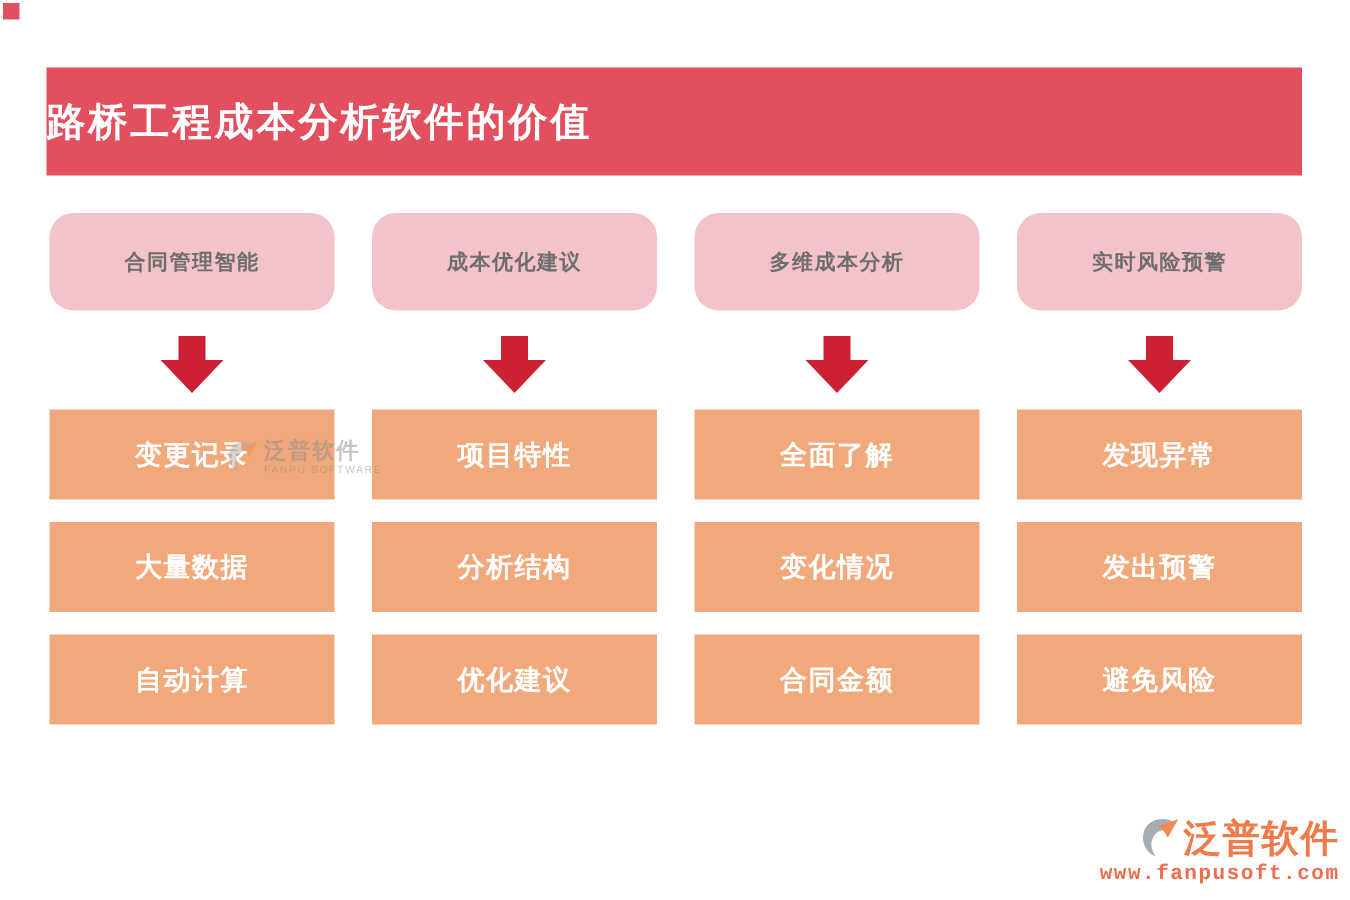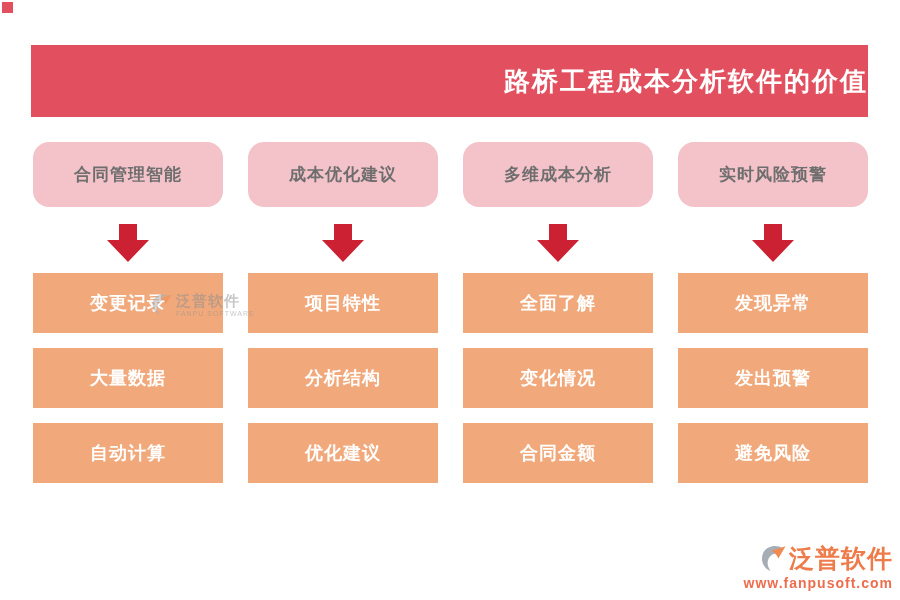--- a/index.html
+++ b/index.html
@@ -2,53 +2,53 @@
 <html style="--banner-bg: #e2505f; --banner-text: #ffffff; --header-bg: #f4c3ca; --header-text: #6e6e6e; --arrow: #cb2132; --item-bg: #f1a97b; --item-text: #ffffff; --watermark-text: #8f8f8f; --logo-text: #ee7c4a; --logo-url: #ed6e4e; --logo-icon-gray: #a7adb5; --logo-icon-orange: #f28a50;"><head>
 <meta charset="utf-8">
 <style>
   html,body{margin:0;padding:0;}
   body{width:900px;height:600px;background:#ffffff;font-family:"Liberation Sans","DejaVu Sans",sans-serif;}
   .page{position:relative;width:900px;height:600px;background:#ffffff;overflow:hidden;}
 
   .corner-mark{position:absolute;left:2px;top:2px;width:11px;height:11px;background:var(--banner-bg,#e2505f);}
 
   .banner{position:absolute;left:31px;top:45px;width:837px;height:72px;background:var(--banner-bg,#e2505f);
-          display:flex;align-items:center;justify-content:flex-end;}
+          display:flex;align-items:center;justify-content:flex-start;}
   .banner span{color:var(--banner-text,#ffffff);font-size:26px;font-weight:bold;letter-spacing:2px;}
 
   #columns{position:absolute;left:0;top:0;width:900px;height:600px;}
   .column{position:absolute;top:142px;width:190px;height:416px;}
   .column:nth-child(1){left:33px;}
   .column:nth-child(2){left:248px;}
   .column:nth-child(3){left:463px;}
   .column:nth-child(4){left:678px;}
 
   .col-header{position:absolute;top:0;left:0;width:190px;height:65px;background:var(--header-bg,#f4c3ca);
               border-radius:16px;display:flex;align-items:center;justify-content:center;
-              font-size:17px;font-weight:bold;color:var(--header-text,#6e6e6e);letter-spacing:1px;}
+              font-size:14px;font-weight:bold;color:var(--header-text,#6e6e6e);letter-spacing:1px;}
 
   .arrow{position:absolute;top:82px;left:50%;transform:translateX(-50%);width:44px;height:38px;
          fill:var(--arrow,#cb2132);}
 
   .items{position:absolute;top:131px;left:0;width:190px;}
   .item{height:60px;margin-bottom:15px;background:var(--item-bg,#f1a97b);
         display:flex;align-items:center;justify-content:center;
         font-size:18px;font-weight:bold;color:var(--item-text,#ffffff);letter-spacing:1px;}
 
   .watermark{position:absolute;left:151px;top:292px;display:flex;align-items:flex-start;gap:3px;opacity:0.5;}
   .watermark .wm-icon{width:22px;height:25px;}
   .wm-text{font-size:15px;font-weight:bold;color:var(--watermark-text,#8f8f8f);line-height:18px;letter-spacing:1px;}
   .wm-sub{font-size:7px;color:var(--watermark-text,#8f8f8f);letter-spacing:1px;}
 
   .logo{position:absolute;right:7px;bottom:9px;display:flex;flex-direction:column;align-items:flex-end;}
   .logo-row{display:flex;align-items:center;gap:2px;}
   .logo-row .logo-icon{width:27px;height:31px;}
   .logo-name{font-size:25px;font-weight:bold;color:var(--logo-text,#ee7c4a);letter-spacing:1px;}
   .logo-url{font-size:14px;font-weight:bold;color:var(--logo-url,#ed6e4e);
-            font-family:Liberation Sans, sans-serif;letter-spacing:1px;margin-top:0px;}
+            font-family:Liberation Mono, monospace;letter-spacing:1px;margin-top:0px;}
 
   .svg-defs{position:absolute;width:0;height:0;overflow:hidden;}
 </style>
 </head>
 <body>
 
 <svg class="svg-defs" xmlns="http://www.w3.org/2000/svg">
   <symbol id="fanpu-mark" viewBox="0 0 36 40">
     <path d="M30,6 C22,1 9,3 4.5,12 C0,21 4,33 14,36.5 C9.5,30 9,24 12,19 C15.2,13.8 21,12 26,14 Z" fill="var(--logo-icon-gray,#a7adb5)"></path>
     <path d="M15,10 L34,3.5 L24.5,20 C22.5,14.5 18.5,11 15,10 Z" fill="var(--logo-icon-orange,#f28a50)"></path>

